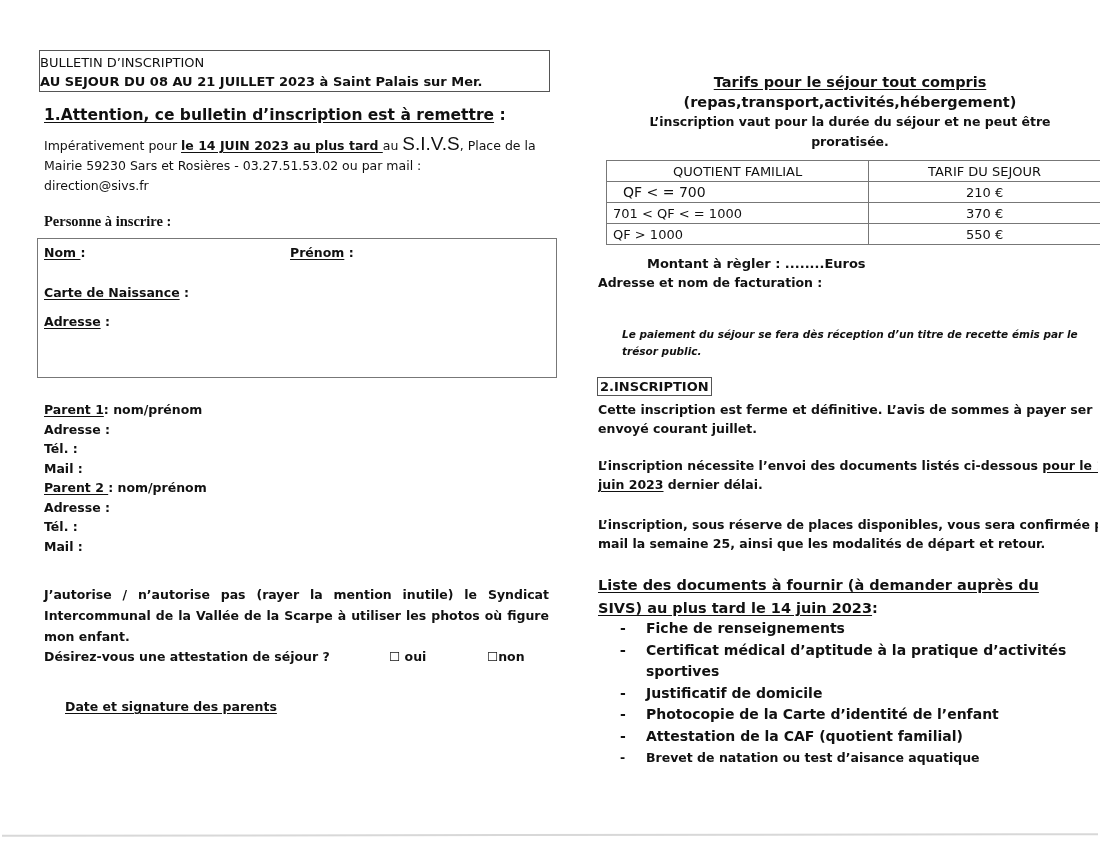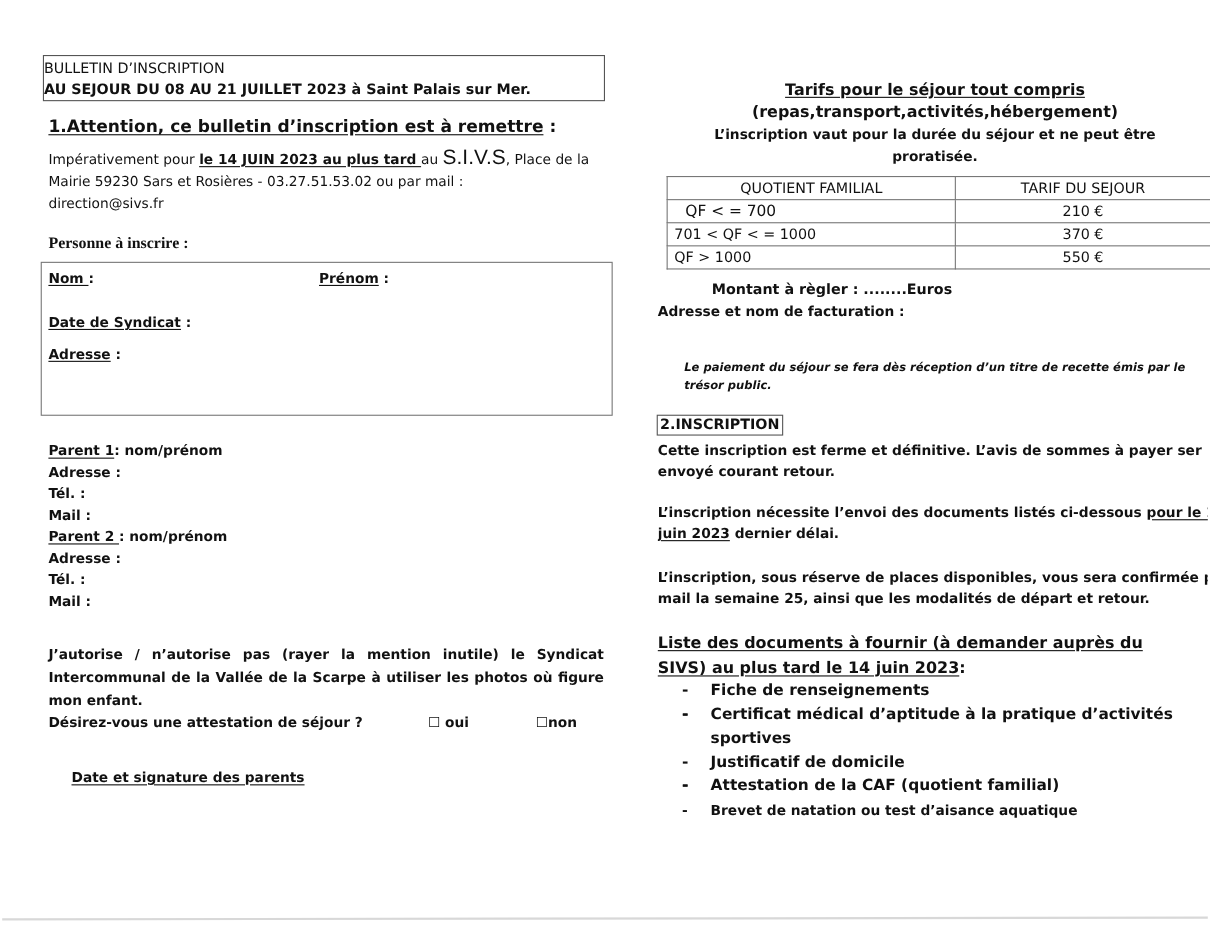--- a/index.html
+++ b/index.html
@@ -100,21 +100,21 @@
 <div id="person-title" class="abs">Personne à inscrire :</div>
 
 <div id="person-box" class="abs">
   <div class="abs pf" style="left:6px; top:6px;">
     <span class="u">Nom </span><span> :</span>
   </div>
   <div class="abs pf" style="left:252px; top:6px;">
     <span class="u">Prénom</span><span> :</span>
   </div>
   <div class="abs pf" style="left:6px; top:46px;">
-    <span class="u">Date de Syndicat</span><span> :</span>
+    <span class="u">Carte de Naissance</span><span> :</span>
   </div>
   <div class="abs pf" style="left:6px; top:75px;">
     <span class="u">Adresse</span><span> :</span>
   </div>
 </div>
 
 <div id="parents" class="abs">
   <div><span class="u">Parent 1</span><span>: nom/prénom</span></div>
   <div>Adresse :</div>
   <div>Tél. :</div>
@@ -167,21 +167,21 @@
   </table>
 
 <div id="montant" class="abs">Montant à règler : ........Euros</div>
 <div id="adresse-fact" class="abs">Adresse et nom de facturation :</div>
 <div id="paiement" class="abs">Le paiement du séjour se fera dès réception d’un titre de recette émis par le trésor public.</div>
 
 <div id="sec2-title" class="abs">2.INSCRIPTION</div>
 
 <div id="p-ferme" class="abs rp">
   <div>Cette inscription est ferme et définitive. L’avis de sommes à payer ser</div>
-  <div>envoyé courant retour.</div>
+  <div>envoyé courant juillet.</div>
 </div>
 
 <div id="p-docs" class="abs rp">
   <div><span>L’inscription nécessite l’envoi des documents listés ci-dessous </span><span class="u">pour le 1</span></div>
   <div><span class="u">juin 2023</span><span> dernier délai.</span></div>
 </div>
 
 <div id="p-confirm" class="abs rp">
   <div>L’inscription, sous réserve de places disponibles, vous sera confirmée pa</div>
   <div>mail la semaine 25, ainsi que les modalités de départ et retour.</div>
@@ -189,18 +189,18 @@
 
 <div id="docs-title" class="abs">
   <span class="u">Liste des documents à fournir (à demander auprès du SIVS) au plus tard le 14 juin 2023</span><span>:</span>
 </div>
 
 <ul id="docs-list" class="abs">
   <li><span class="dash">-</span><span>Fiche de renseignements</span></li>
   <li><span class="dash">-</span></li>
   <li><span class="dash">-</span><span>Certificat médical d’aptitude à la pratique d’activités sportives</span></li>
   <li><span class="dash">-</span><span>Justificatif de domicile</span></li>
-  <li><span class="dash">-</span></li>
+  <li><span class="dash">-</span><span>Photocopie de la Carte d’identité de l’enfant</span></li>
   <li><span class="dash">-</span><span>Attestation de la CAF (quotient familial)</span></li>
   <li class="small"><span class="dash">-</span><span>Brevet de natation ou test d’aisance aquatique</span></li>
 </ul>
 
 <div id="bottom-rule" class="abs"></div>
 
 </body></html>

